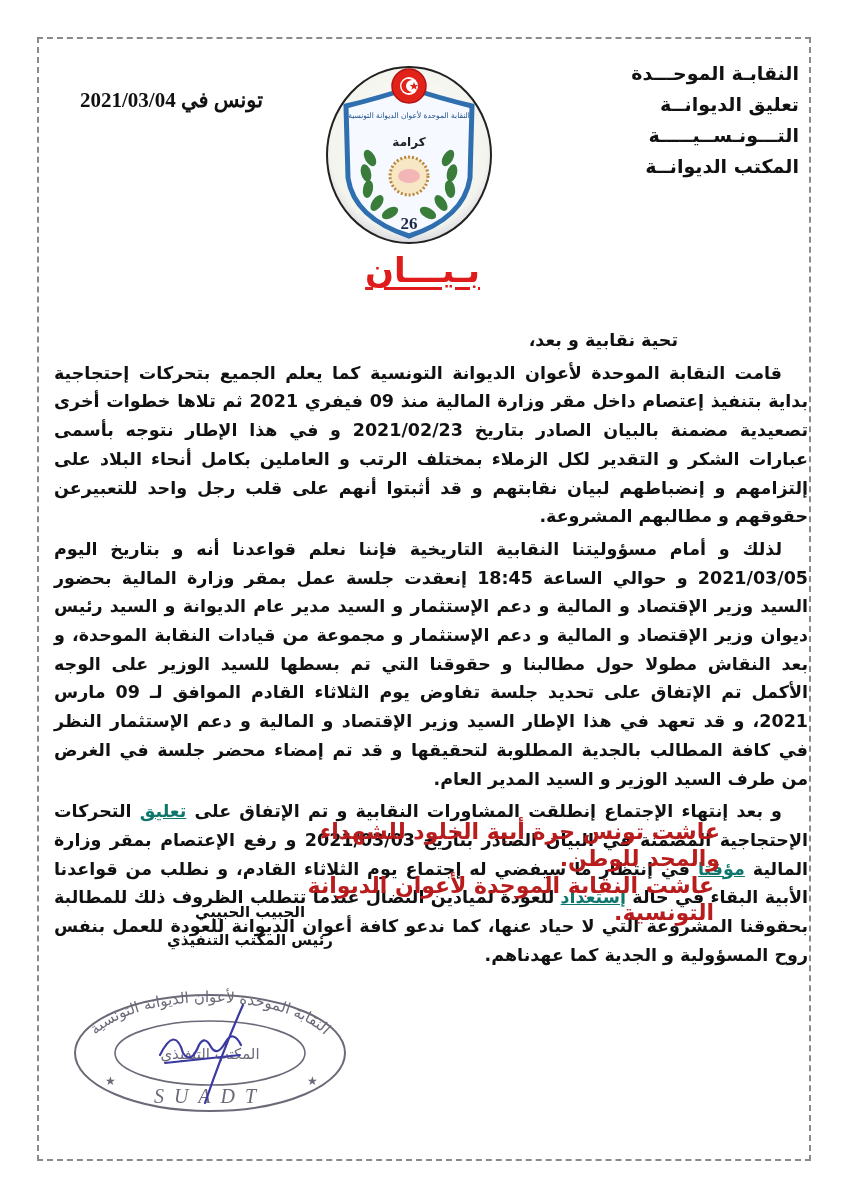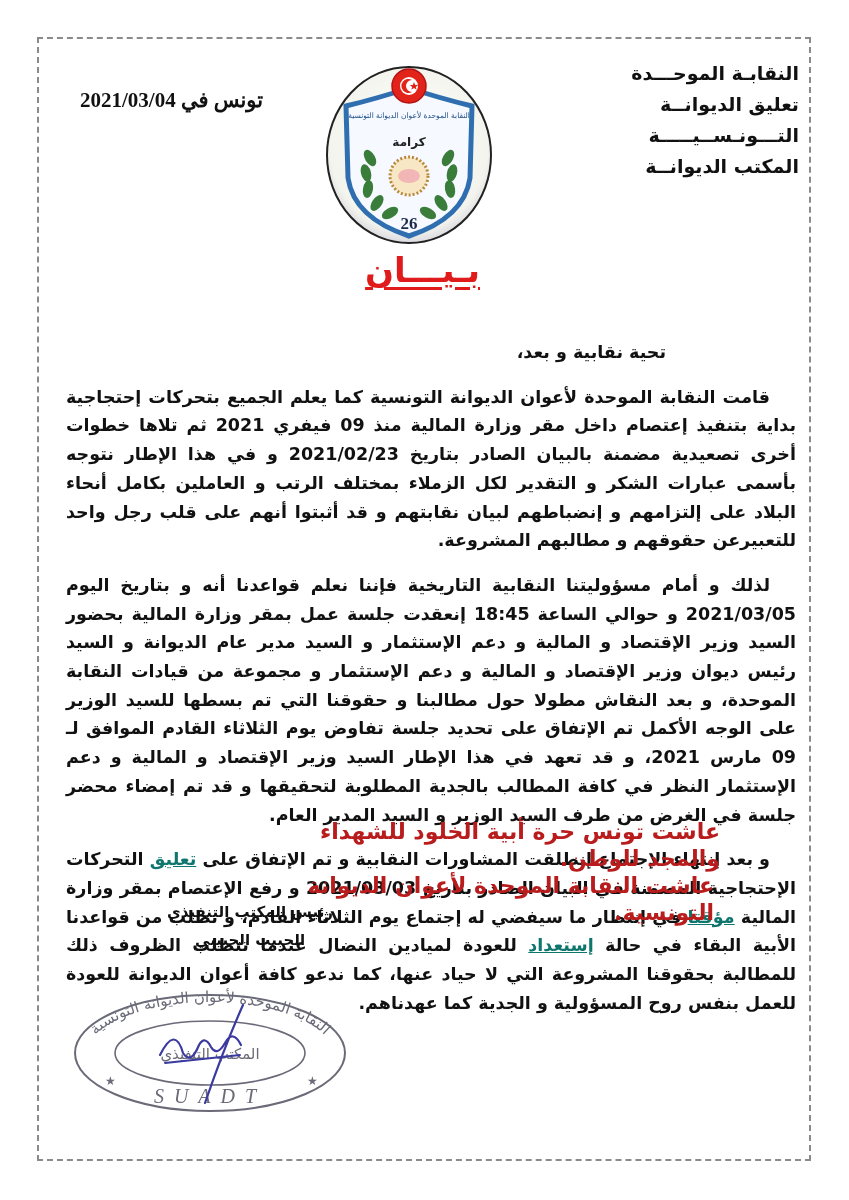--- a/index.html
+++ b/index.html
@@ -15,21 +15,21 @@
                font-family: "Liberation Serif", "DejaVu Serif", serif;
                font-weight: bold; font-size: 21px; white-space: nowrap; }
   .logo { position: absolute; left: 324px; top: 58px; width: 170px; height: 188px; }
   .title { position: absolute; left: 340px; top: 250px; width: 140px; 
            color: #e01b1b; font-weight: bold; font-size: 34px; direction: rtl;
            letter-spacing: 6px; text-decoration: underline; text-decoration-thickness: 3px;
            text-underline-offset: 5px; }
   .body { position: absolute; left: 50px; top: 322px; width: 762px; direction: rtl;
           text-align: justify; text-align-last: right; font-weight: bold;
           font-size: 17.5px; line-height: 28.7px; color: #111; }
-  .body p { margin: 16px; }
+  .body p { margin: 4px; }
   .body .greeting { padding-right: 130px; }
   .body .indent { text-indent: 26px; }
   .hl { color: #0f766e; text-decoration: underline; }
   .slogans { position: absolute; left: 250px; top: 818px; width: 470px; direction: rtl;
              text-align: right; color: #b91c1c; font-weight: bold; font-size: 22px;
              line-height: 27px; }
   .slogans div:nth-child(2) { padding-right: 6px; }
   .signature { position: absolute; left: 150px; top: 898px; width: 200px; direction: rtl;
                text-align: center; font-weight: bold; font-size: 15px; line-height: 28px; }
   .stamp { position: absolute; left: 65px; top: 985px; width: 290px; height: 130px; }
@@ -97,22 +97,22 @@
   <p class="indent">لذلك و أمام مسؤوليتنا النقابية التاريخية فإننا نعلم قواعدنا أنه و بتاريخ اليوم 2021/03/05 و حوالي الساعة 18:45 إنعقدت جلسة عمل بمقر وزارة المالية بحضور السيد وزير الإقتصاد و المالية و دعم الإستثمار و السيد مدير عام الديوانة و السيد رئيس ديوان وزير الإقتصاد و المالية و دعم الإستثمار و مجموعة من قيادات النقابة الموحدة، و بعد النقاش مطولا حول مطالبنا و حقوقنا التي تم بسطها للسيد الوزير على الوجه الأكمل تم الإتفاق على تحديد جلسة تفاوض يوم الثلاثاء القادم الموافق لـ 09 مارس 2021، و قد تعهد في هذا الإطار السيد وزير الإقتصاد و المالية و دعم الإستثمار النظر في كافة المطالب بالجدية المطلوبة لتحقيقها و قد تم إمضاء محضر جلسة في الغرض من طرف السيد الوزير و السيد المدير العام.</p>
   <p class="indent"><span>و بعد إنتهاء الإجتماع إنطلقت المشاورات النقابية و تم الإتفاق على </span><span class="hl">تعليق</span><span> التحركات الإحتجاجية المضمنة في البيان الصادر بتاريخ 2021/03/03 و رفع الإعتصام بمقر وزارة المالية </span><span class="hl">مؤقتا</span><span> في إنتظار ما سيفضي له إجتماع يوم الثلاثاء القادم، و نطلب من قواعدنا الأبية البقاء في حالة </span><span class="hl">إستعداد</span><span> للعودة لميادين النضال عندما تتطلب الظروف ذلك للمطالبة بحقوقنا المشروعة التي لا حياد عنها، كما ندعو كافة أعوان الديوانة للعودة للعمل بنفس روح المسؤولية و الجدية كما عهدناهم.</span></p>
 </div>
 
 <div class="slogans">
   <div>عاشت تونس حرة أبية الخلود للشهداء والمجد للوطن.</div>
   <div>عاشت النقابة الموحدة لأعوان الديوانة التونسية.</div>
 </div>
 
 <div class="signature">
+  <div>الحبيب الحبيبي</div>
   <div>رئيس المكتب التنفيذي</div>
-  <div>الحبيب الحبيبي</div>
 </div>
 
 <div class="stamp">
   <svg width="290" height="130" viewBox="0 0 290 130">
     <defs>
       <path id="stampArc" d="M20 72 A125 55 0 0 1 270 72"></path>
     </defs>
     <ellipse cx="145" cy="68" rx="135" ry="58" fill="none" stroke="#6a6a78" stroke-width="2"></ellipse>
     <ellipse cx="145" cy="68" rx="95" ry="32" fill="none" stroke="#6a6a78" stroke-width="1.6"></ellipse>
     <text font-size="15" fill="#6a6a78" font-family="DejaVu Sans, sans-serif" direction="rtl">

